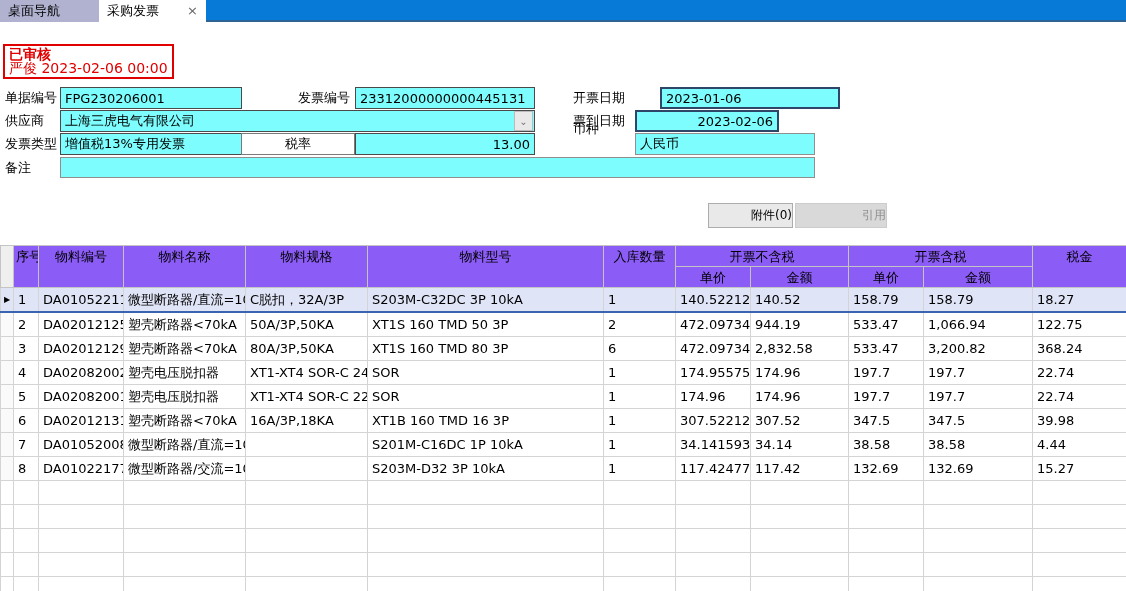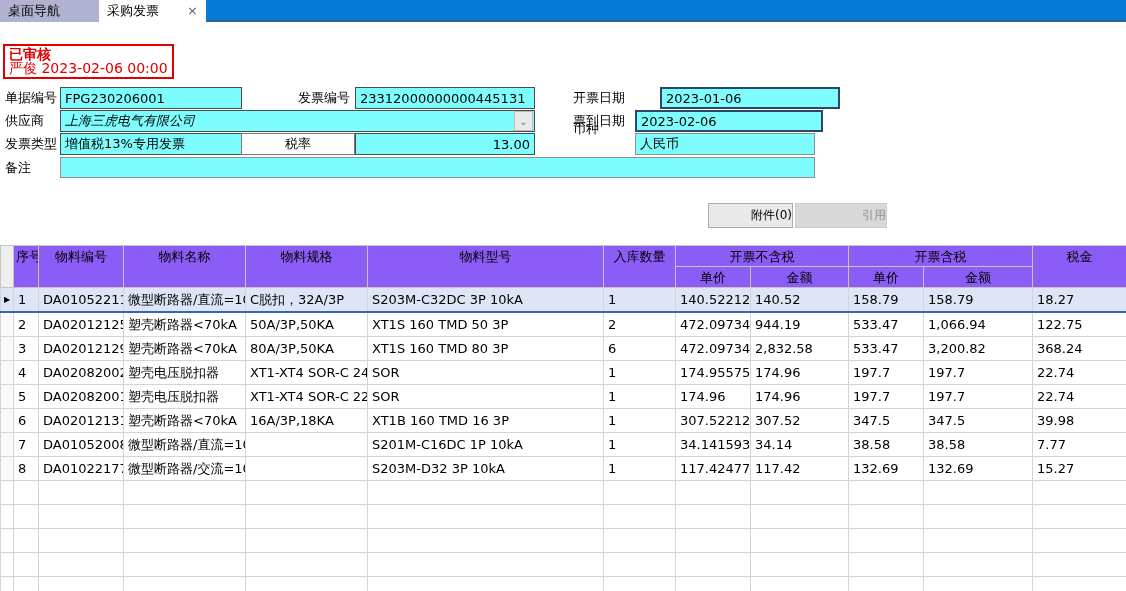--- a/index.html
+++ b/index.html
@@ -22,21 +22,21 @@
 
   
   .flabel{position:absolute;height:22px;line-height:22px;white-space:nowrap;}
   .finput{position:absolute;height:22px;box-sizing:border-box;background:#7dfdfd;border:1px solid #4a4a4a;
           font-family:inherit;font-size:13px;color:#000;padding:0 4px;outline:none;}
   .finput.thick{border:2px solid #2e4668;}
   .finput.lite{border:1px solid #8f8f8f;}
   .finput.num{text-align:right;}
   .dropdown{position:absolute;height:22px;box-sizing:border-box;background:#7dfdfd;border:1px solid #4a4a4a;
             display:flex;align-items:center;}
-  .dropdown .dd-text{flex:1;padding:4px 4px;white-space:nowrap;overflow:hidden;font-style:italic;}
+  .dropdown .dd-text{flex:1;padding:4px 4px;white-space:nowrap;overflow:hidden;}
   .dd-btn{width:17px;height:18px;margin-right:1px;background:#e9e9e9;border:1px solid #bbb;
           display:flex;align-items:center;justify-content:center;color:#777;font-size:10px;}
   .taxcell{position:absolute;height:22px;box-sizing:border-box;background:#fff;border:1px solid #7a7a7a;
            text-align:center;line-height:20px;}
 
   
   .btn{position:absolute;height:25px;box-sizing:border-box;text-align:right;line-height:23px;font-size:12px;}
   .btn-attach{background:#e9e9e9;border:1px solid #adadad;color:#000;}
   .btn-ref{background:#d9d9d9;border:1px solid #cccccc;color:#909090;}
 
@@ -78,21 +78,21 @@
   <input class="finput" style="left: 355px; top: 87px; width: 180px;" readonly="" value="23312000000000445131">
   <div class="flabel" style="left:573px;top:87px;">开票日期</div>
   <input class="finput thick" style="left: 635px; top: 87px; width: 180px; margin-left: 25px;" readonly="" value="2023-01-06">
 
   <div class="flabel" style="left:5px;top:110px;">供应商</div>
   <div class="dropdown" style="left:60px;top:110px;width:475px;">
     <span class="dd-text">上海三虎电气有限公司</span>
     <span class="dd-btn">⌄</span>
   </div>
   <div class="flabel" style="left:573px;top:110px;">票到日期</div>
-  <input class="finput thick" style="left: 635px; top: 110px; width: 188px;" readonly="" value="2023-02-06">
+  <input class="finput thick" style="left: 635px; top: 110px; width: 144px; text-align: right;" readonly="" value="2023-02-06">
 
   <div class="flabel" style="left:5px;top:133px;">发票类型</div>
   <input class="finput" style="left: 60px; top: 133px; width: 182px;" readonly="" value="增值税13%专用发票">
   <div class="taxcell" style="left:241px;top:133px;width:114px;">税率</div>
   <input class="finput num" style="left: 355px; top: 133px; width: 180px;" readonly="" value="13.00">
   <div class="flabel" style="left:573px;top:118px;">币种</div>
   <input class="finput lite" style="left: 635px; top: 133px; width: 180px;" readonly="" value="人民币">
 
   <div class="flabel" style="left:5px;top:157px;">备注</div>
   <input class="finput lite" style="left: 60px; top: 157px; width: 755px; height: 21px;" readonly="" value="">
@@ -225,21 +225,21 @@
           <td>7</td>
           <td>DA01052008</td>
           <td>微型断路器/直流=10kA</td>
           <td></td>
           <td>S201M-C16DC 1P 10kA</td>
           <td>1</td>
           <td>34.141593</td>
           <td>34.14</td>
           <td>38.58</td>
           <td>38.58</td>
-          <td>7.77</td>
+          <td>4.44</td>
         </tr>
         <tr>
           <td class="sel"></td>
           <td>8</td>
           <td>DA01022177</td>
           <td>微型断路器/交流=10kA</td>
           <td></td>
           <td>S203M-D32 3P 10kA</td>
           <td>1</td>
           <td>117.424779</td>

